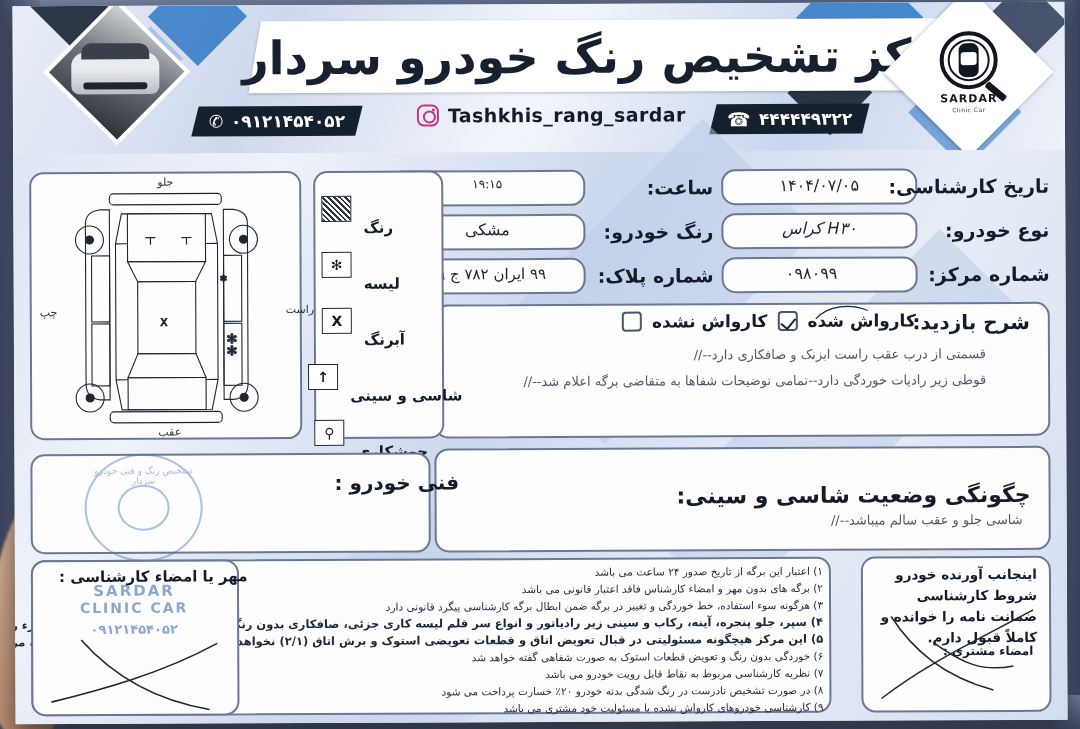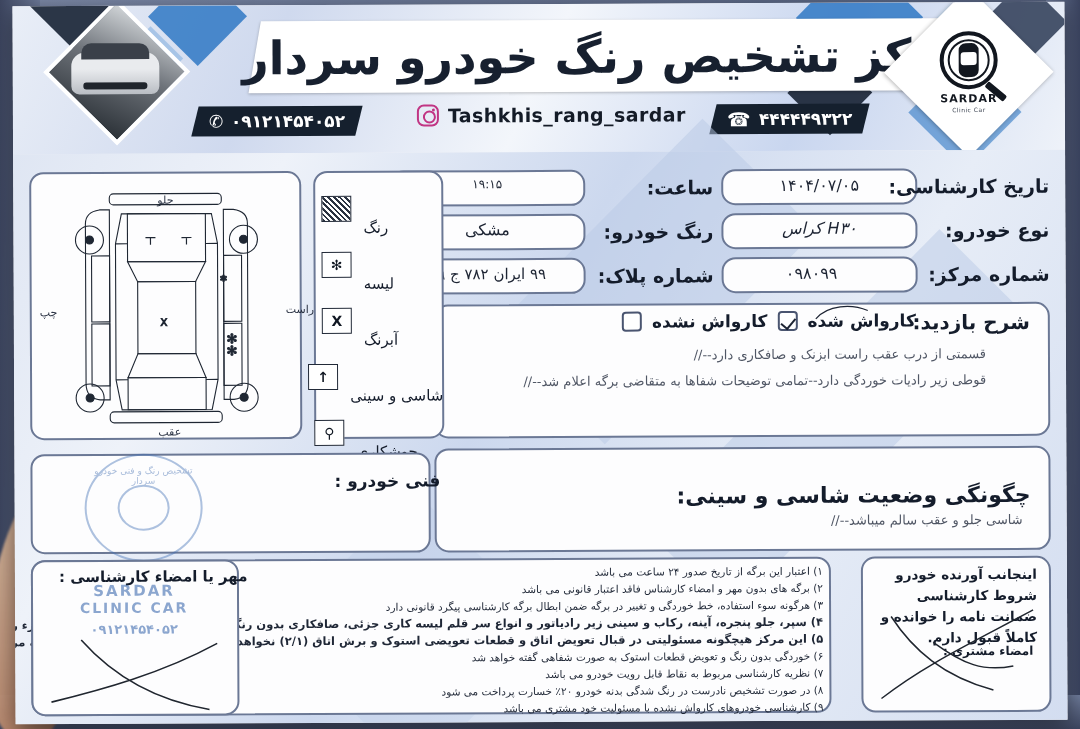--- a/index.html
+++ b/index.html
@@ -190,40 +190,40 @@
   .tick-arrow{position:absolute;right:196px;top:152px;width:56px;height:18px;}
 
   
   .f-chassis{right:16px;top:296px;width:616px;height:104px;}
   .l-chassis{right:36px;top:332px;font-size:22px;}
   .hand-3{right:44px;top:362px;font-size:13px;}
 
   
   .f-legend{left:300px;top:18px;width:130px;height:268px;}
   .lg-row{position:absolute;display:flex;align-items:center;gap:12px;direction:rtl;}
-  .lg-lab{font-size:15px;font-weight:400;color:#141c2b;white-space:nowrap;margin-top:38px;}
+  .lg-lab{font-size:15px;font-weight:700;color:#141c2b;white-space:nowrap;margin-top:38px;}
   .lg-ic{width:30px;height:26px;border:1.6px solid #222a38;background:#fff;display:flex;align-items:center;justify-content:center;font-size:14px;font-weight:700;color:#101722;}
   .ic-hatch{background:repeating-linear-gradient(45deg,#2b3341 0 2px,#ffffff 2px 4px);}
   .r1{left:308px;top:28px;}
   .r2{left:308px;top:84px;}
   .r3{left:308px;top:140px;}
   .r4{left:294px;top:196px;}
   .r5{left:300px;top:252px;}
 
   
   .f-car{left:16px;top:18px;width:272px;height:268px;}
   .car-cap{position:absolute;font-size:11px;color:#2b3344;direction:rtl;}
-  .cap-front{left:144px;top:40px;}
+  .cap-front{left:144px;top:22px;}
   .cap-rear{left:144px;top:272px;}
   .cap-left{left:26px;top:152px;}
   .cap-right{left:272px;top:150px;}
 
   
   .f-tech{left:16px;top:300px;width:400px;height:100px;}
-  .l-tech{left:320px;top:318px;font-size:17px;}
+  .l-tech{left:320px;top:318px;font-size:20px;}
 
   
   .f-terms{left:16px;top:406px;width:800px;height:156px;}
   .terms{
     position:absolute;left:28px;top:412px;width:780px;
     direction:rtl;text-align:right;
   }
   .term-li{font-size:10.5px;color:#1f2736;line-height:17px;white-space:nowrap;}
   .term-big{font-size:11.5px;font-weight:600;}
 

